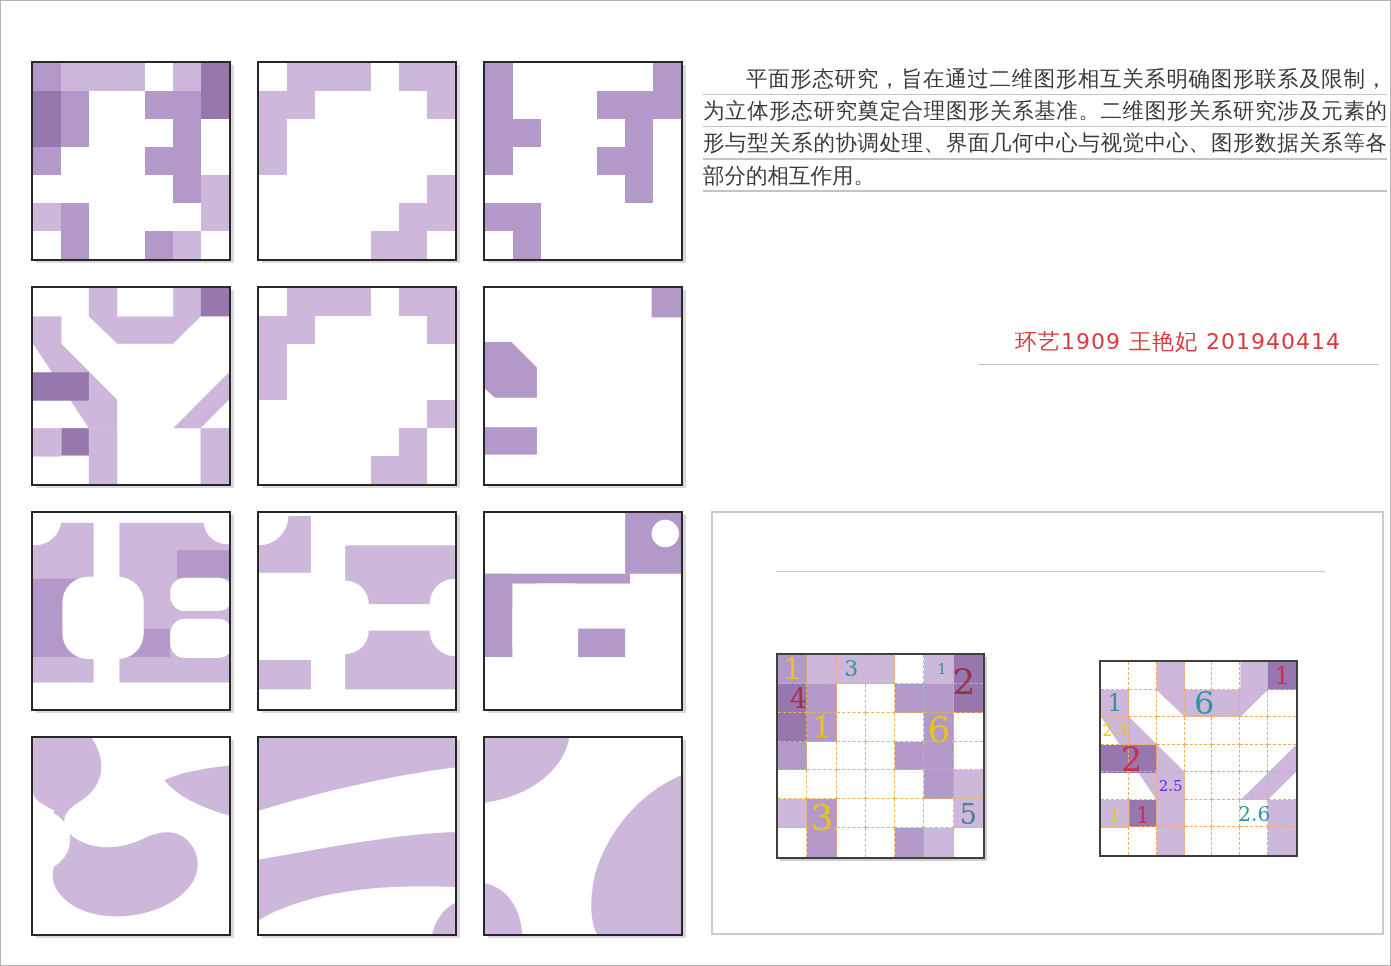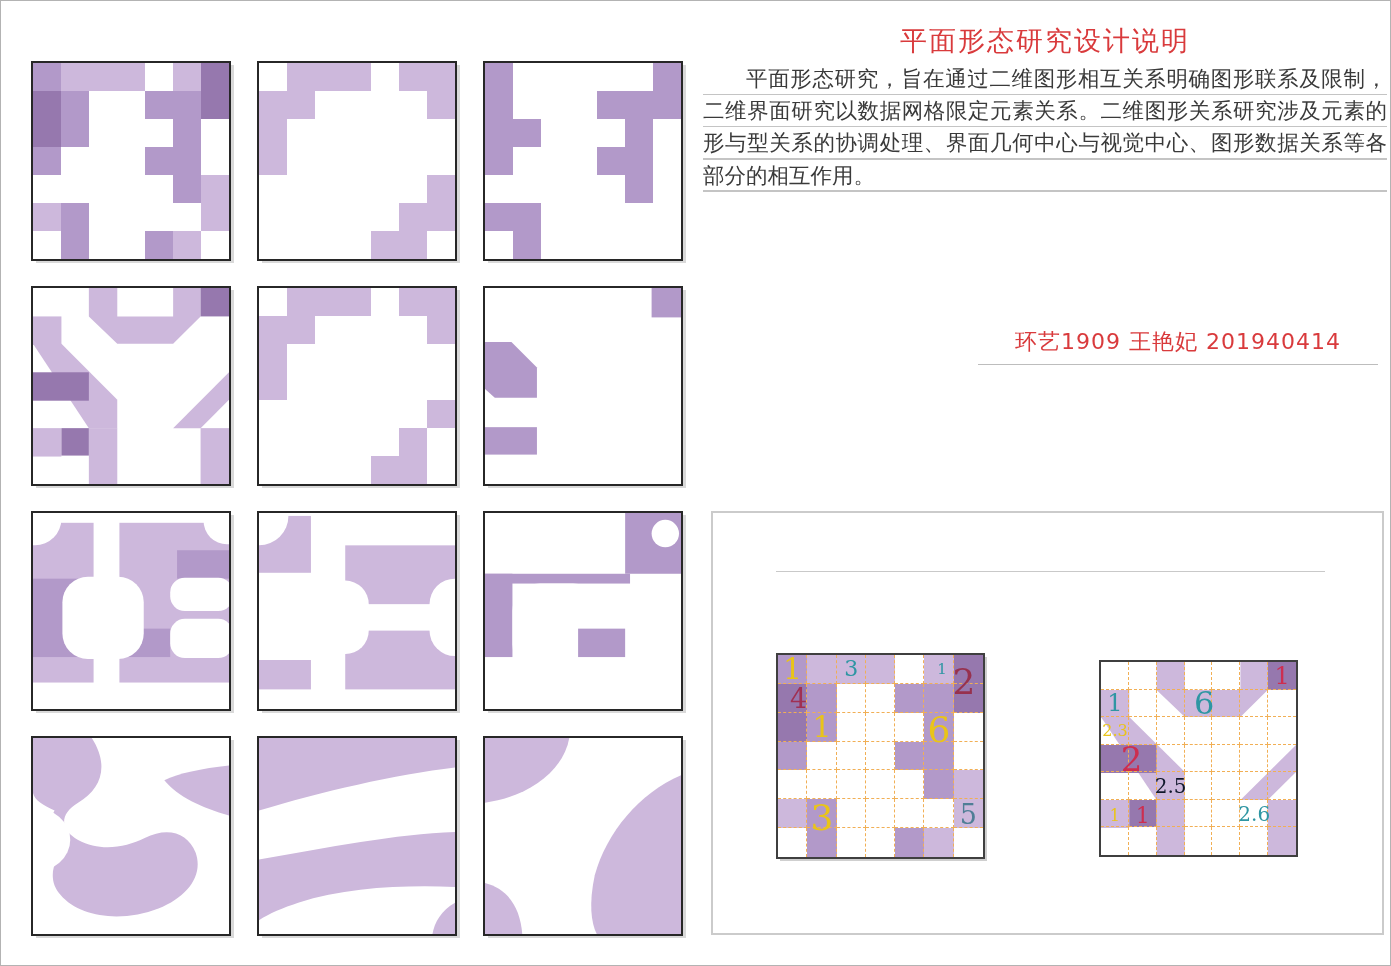--- a/index.html
+++ b/index.html
@@ -327,23 +327,22 @@
       </svg>
     </div>
   <div class="tile" style="left:482px;top:735px">
       <svg viewBox="0 0 200 200" preserveAspectRatio="none">
         <path d="M0,0 L86,0 C80,34 44,60 0,66 Z" fill="#cdb8dc"></path>
         <path d="M200,38 C158,56 124,96 112,140 C106,168 108,188 114,200 L200,200 Z" fill="#cdb8dc"></path>
         <path d="M0,148 C24,154 36,174 38,200 L0,200 Z" fill="#cdb8dc"></path>
       </svg>
     </div>
 
-  <div class="doc-title">平面形态研究设计说明</div>
   <div class="paragraphs">
-    <p>平面形态研究，旨在通过二维图形相互关系明确图形联系及限制，二维界面研究以数据网格限定元素关系。二维图形关系研究涉及元素的形与型关系的协调处理、界面几何中心与视觉中心、图形数据关系等各部分的相互作用。</p>
+    <p>平面形态研究，旨在通过二维图形相互关系明确图形联系及限制，为立体形态研究奠定合理图形关系基准。二维图形关系研究涉及元素的形与型关系的协调处理、界面几何中心与视觉中心、图形数据关系等各部分的相互作用。</p>
   </div>
   <div class="byline">环艺1909  王艳妃  201940414</div>
 
   <div class="analysis-box">
     <div class="abox-rule"></div>
     <div class="agrid" id="agrid1">
         <div class="pixgrid">
           <div style="background: rgb(178, 153, 201);"></div>
           <div style="background: rgb(205, 184, 220);"></div>
           <div style="background: rgb(205, 184, 220);"></div>
@@ -517,20 +516,20 @@
           <div style="border-right: 1px dashed rgb(241, 175, 85);"></div>
           <div style="border-right: 1px dashed rgb(241, 175, 85);"></div>
           <div style="border-right: 1px dashed rgb(241, 175, 85);"></div>
           <div></div>
         </div>
         <span class="gnum" style="left: 92.8571%; top: 7.14286%; color: rgb(205, 46, 80); font-size: 24px;">1</span>
         <span class="gnum" style="left: 7.14286%; top: 21.4286%; color: rgb(46, 150, 163); font-size: 24px;">1</span>
         <span class="gnum" style="left: 52.8571%; top: 21.4286%; color: rgb(46, 150, 163); font-size: 32px;">6</span>
         <span class="gnum" style="left: 7.14286%; top: 35.7143%; color: rgb(233, 196, 25); font-size: 16px;">2.3</span>
         <span class="gnum" style="left: 15.7143%; top: 50%; color: rgb(205, 46, 80); font-size: 34px;">2</span>
-        <span class="gnum" style="left: 35.7143%; top: 64.2857%; color: #0f172a; font-size: 20px;">2.5</span>
+        <span class="gnum" style="left: 35.7143%; top: 64.2857%; color: #6d28d9; font-size: 15px;">2.5</span>
         <span class="gnum" style="left: 7.14286%; top: 80%; color: rgb(233, 196, 25); font-size: 16px;">1</span>
         <span class="gnum" style="left: 21.4286%; top: 80%; color: rgb(205, 46, 80); font-size: 22px;">1</span>
         <span class="gnum" style="left: 78.5714%; top: 78.5714%; color: rgb(46, 150, 163); font-size: 20px;">2.6</span>
       </div>
   </div>
 
 </div>
 
 </body></html>

